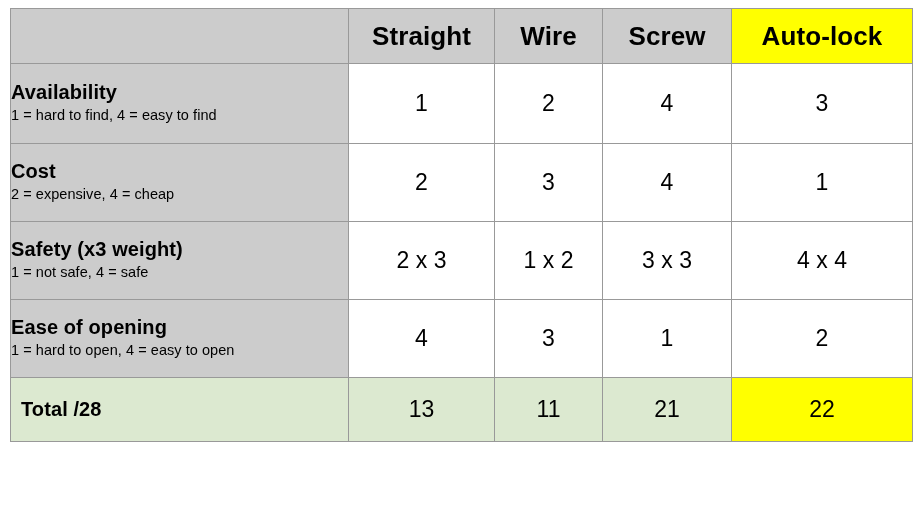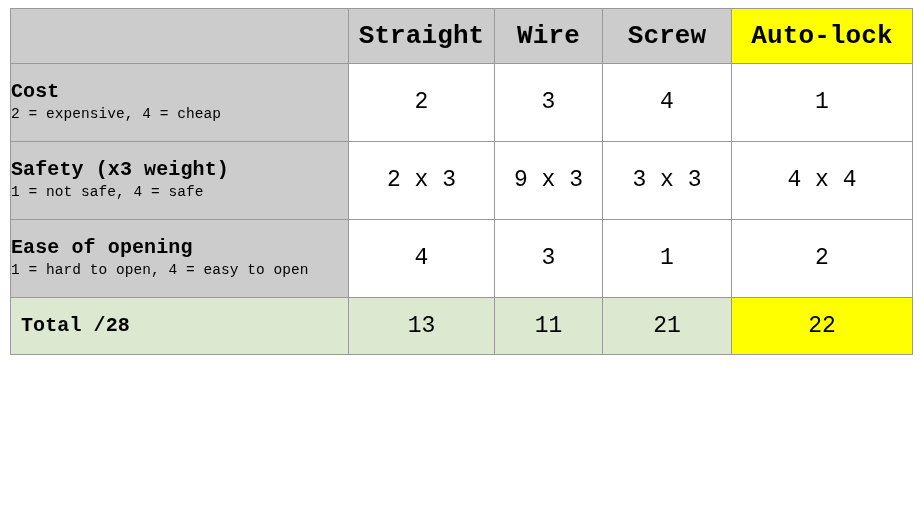--- a/index.html
+++ b/index.html
@@ -23,21 +23,20 @@
     background: #ffffff;
     box-sizing: border-box;
     padding: 8px 12px 16px 10px;
   }
 
   table.matrix {
     border-collapse: collapse;
     table-layout: fixed;
     width: 902px;
     background: #701a75;
-    font-family: Liberation Mono, monospace;
   }
 
   table.matrix td,
   table.matrix th {
     border: 1px solid #999999;
     padding: 0;
     margin: 0;
     vertical-align: middle;
     font-weight: normal;
   }
@@ -93,21 +92,21 @@
     text-align: center;
     font-size: 23px;
     line-height: 1;
   }
 
   
   tr.body-row { height: 78px; }
   tr.body-row.first-body { height: 80px; }
 
   
-  tr.total-row { height: 57px; }
+  tr.total-row { height: 64px; }
   tr.total-row td.criterion {
     background: #dce9d0;
     padding: 0 0 0 10px;
   }
   tr.total-row td.criterion .crit-title {
     font-size: 20px;
   }
   tr.total-row td.value {
     background: #dce9d0;
     font-size: 23px;
@@ -136,39 +135,49 @@
         <th class="corner-blank"></th>
         <th>Straight</th>
         <th>Wire</th>
         <th>Screw</th>
         <th class="highlight">Auto-lock</th>
       </tr>
     </thead>
 
     <tbody>
 
+      <tr class="body-row first-body">
+        <td class="criterion">
+          <span class="crit-title">Availability</span>
+          <span class="crit-scale">1 = hard to find, 4 = easy to find</span>
+        </td>
+        <td class="value">1</td>
+        <td class="value">2</td>
+        <td class="value">4</td>
+        <td class="value">3</td>
+      </tr>
 
       <tr class="body-row">
         <td class="criterion">
           <span class="crit-title">Cost</span>
           <span class="crit-scale">2 = expensive, 4 = cheap</span>
         </td>
         <td class="value">2</td>
         <td class="value">3</td>
         <td class="value">4</td>
         <td class="value">1</td>
       </tr>
 
       <tr class="body-row">
         <td class="criterion">
           <span class="crit-title">Safety (x3 weight)</span>
           <span class="crit-scale">1 = not safe, 4 = safe</span>
         </td>
         <td class="value">2 x 3</td>
-        <td class="value">9 x 3</td>
+        <td class="value">1 x 2</td>
         <td class="value">3 x 3</td>
         <td class="value">4 x 4</td>
       </tr>
 
       <tr class="body-row">
         <td class="criterion">
           <span class="crit-title">Ease of opening</span>
           <span class="crit-scale">1 = hard to open, 4 = easy to open</span>
         </td>
         <td class="value">4</td>

